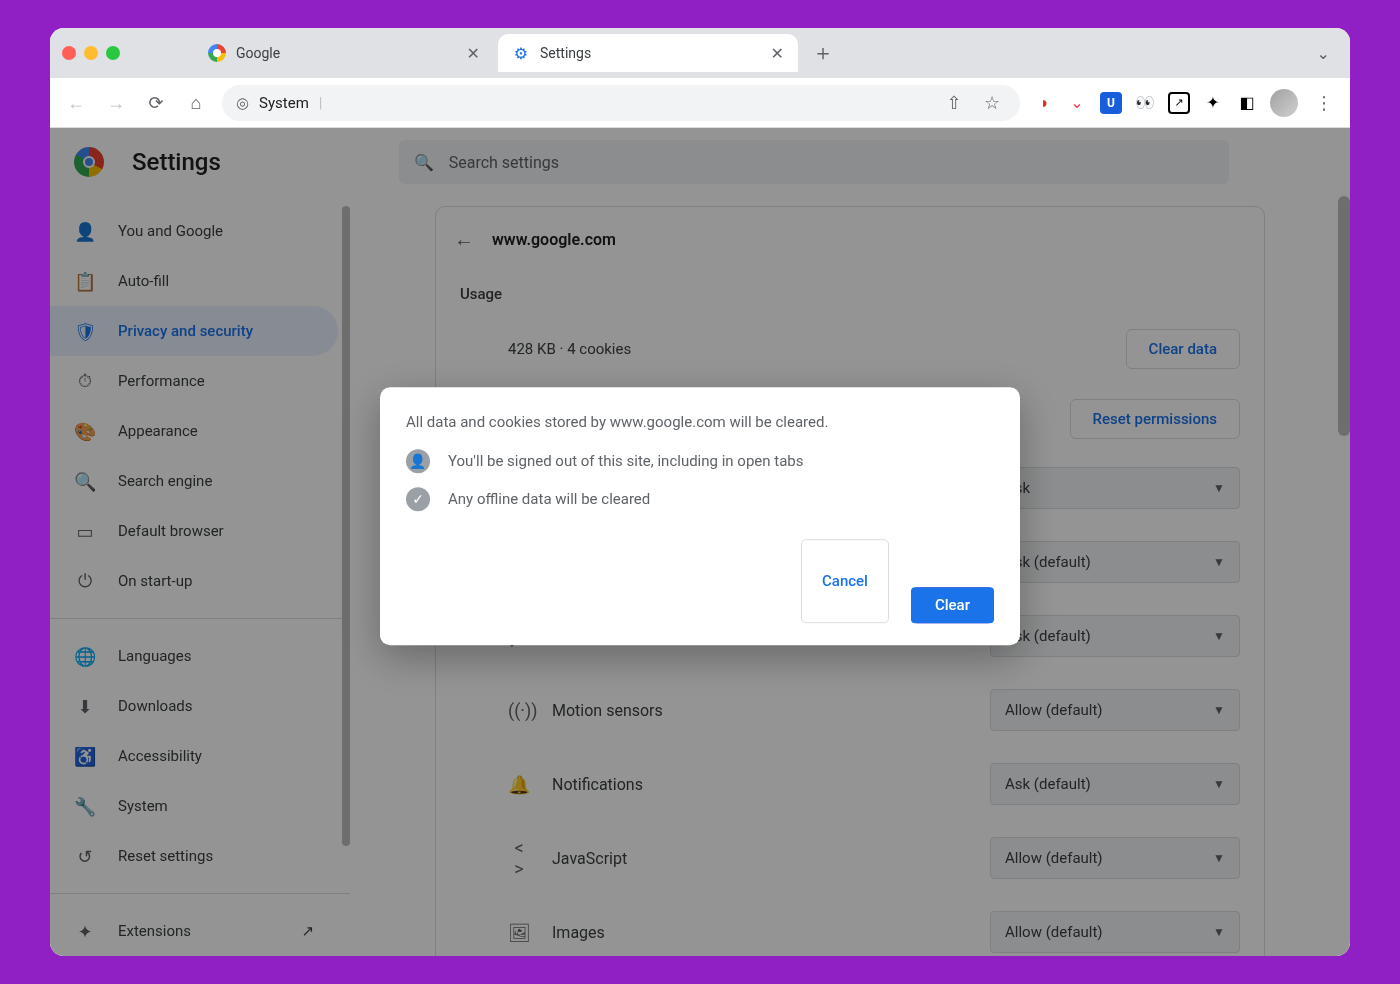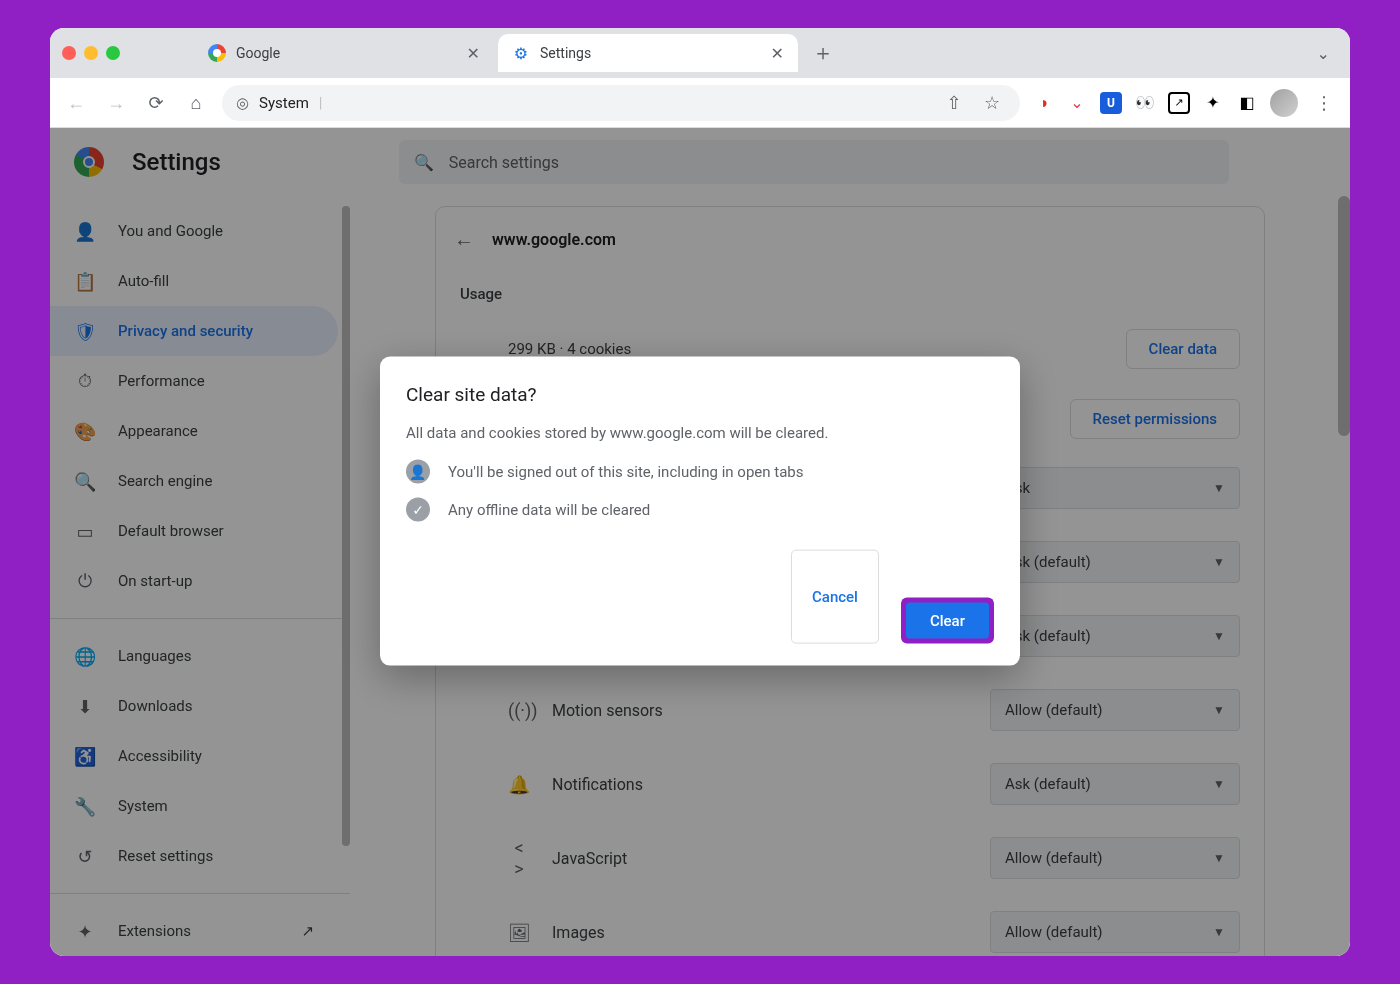--- a/index.html
+++ b/index.html
@@ -67,21 +67,21 @@
 .perm-select .chev { color: #5f6368; font-size: 12px; }
 
 .dialog { position: absolute; z-index: 10; left: 50%; top: 50%; transform: translate(-50%, -60%); width: 640px; background: #fff; border-radius: 10px; box-shadow: 0 12px 40px rgba(0,0,0,0.3); padding: 26px 26px 22px; }
 .dialog-title { font-size: 19px; color: #202124; margin-bottom: 18px; }
 .dialog-text { font-size: 15px; color: #5f6368; margin-bottom: 18px; }
 .dialog-bullet { display: flex; align-items: center; gap: 18px; margin-bottom: 14px; }
 .dialog-bullet .dicon { width: 24px; height: 24px; border-radius: 50%; background: #9aa0a6; color: #fff; display: inline-flex; align-items: center; justify-content: center; font-size: 14px; }
 .dialog-bullet .dtext { font-size: 15px; color: #5f6368; }
 .dialog-actions { display: flex; justify-content: flex-end; gap: 22px; margin-top: 28px; }
 .btn-text { border: 1px solid #dadce0; background: #fff; color: #1a73e8; padding: 9px 20px; border-radius: 5px; font-size: 15px; font-weight: 500; cursor: pointer; }
-.btn-primary-wrap { padding: 5px; background: #9120c4; border-radius: 6px; margin-top: 48px; }
+.btn-primary-wrap { background: #9120c4; border-radius: 6px; margin-top: 48px; }
 .btn-primary { border: none; background: #1a73e8; color: #fff; padding: 9px 24px; border-radius: 4px; font-size: 15px; font-weight: 500; cursor: pointer; }
 </style>
 </head>
 <body>
 
 <div class="frame">
 
   <div class="tab-strip">
     <div class="traffic-lights">
       <div class="tl red"></div>
@@ -202,21 +202,21 @@
         </div>
 
         <div class="main-panel">
           <div class="card">
             <div class="card-header">
               <span class="back-arrow">←</span>
               <span class="site-name">www.google.com</span>
             </div>
             <div class="section-label">Usage</div>
             <div class="usage-row">
-              <span class="usage-text">299 KB · 4 cookies</span>
+              <span class="usage-text">428 KB · 4 cookies</span>
               <button class="btn-outline">Clear data</button>
             </div>
             <div class="perm-header">
               <button class="btn-outline">Reset permissions</button>
             </div>
             <div id="perm-rows">
                 <div class="perm-row">
                   <div class="perm-left">
                     <span class="perm-icon">📍</span>
                     <span class="perm-label">Location</span>
@@ -289,21 +289,20 @@
               </div>
           </div>
           <div class="main-scrollbar"></div>
         </div>
       </div>
     </div>
 
     <div class="dim-overlay"></div>
 
     <div class="dialog">
-      <div class="dialog-title">Clear site data?</div>
       <div class="dialog-text">All data and cookies stored by www.google.com will be cleared.</div>
       <div class="dialog-bullet">
         <span class="dicon">👤</span>
         <span class="dtext">You'll be signed out of this site, including in open tabs</span>
       </div>
       <div class="dialog-bullet">
         <span class="dicon">✓</span>
         <span class="dtext">Any offline data will be cleared</span>
       </div>
       <div class="dialog-actions">

